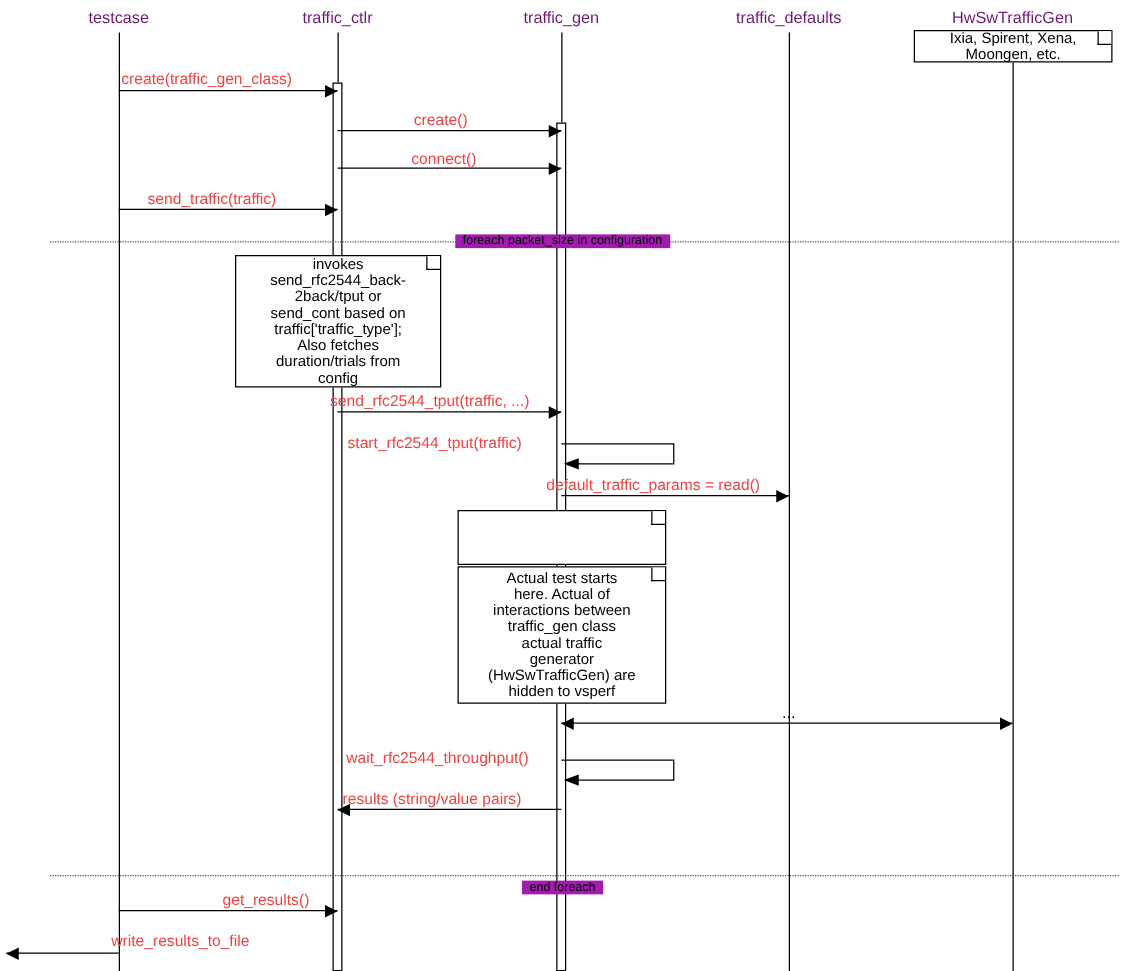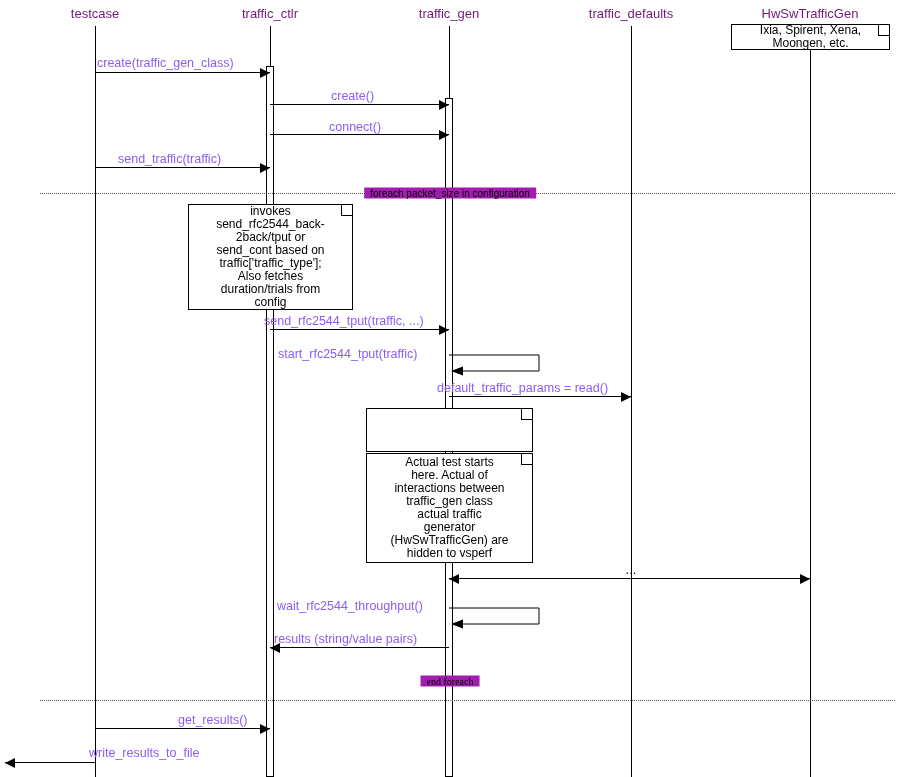--- a/index.html
+++ b/index.html
@@ -54,21 +54,21 @@
   .activation {
     position: absolute;
     width: 8px;
     background: #fff;
     border: 1px solid #000;
     box-sizing: border-box;
   }
   .msg-label {
     position: absolute;
     font-size: 12.5px;
-    color: #8b5cf6;
+    color: #ef4444;
     white-space: nowrap;
   }
   .arrow-line {
     position: absolute;
     height: 1px;
     background: #000;
   }
   .arrow-head {
     position: absolute;
     width: 0;
@@ -124,21 +124,21 @@
     <div class="lifeline-line" style="left: 810px;"></div>
     <div class="note" style="left: 731px; top: 24px; width: 159px; height: 26px; display: flex; align-items: center; justify-content: center;">
       <div>Ixia, Spirent, Xena, Moongen, etc.</div>
       <div class="fold"></div>
     </div>
     <div class="activation" style="left: 266px; top: 66px; height: 711px;"></div>
     <div class="activation" style="left: 445px; top: 98px; height: 679px;"></div>
     <div class="frag-line" style="top: 193px;"></div>
     <div class="frag-label" style="left: 450px; top: 193px;">foreach packet_size in configuration</div>
     <div class="frag-line" style="top: 700px;"></div>
-    <div class="frag-label" style="left: 450px; top: 681px; font-family: Liberation Serif, serif;">end foreach</div>
+    <div class="frag-label" style="left: 450px; top: 710px;">end foreach</div>
     <div class="arrow-line" style="left: 95px; top: 72px; width: 175px;"></div>
     <div class="arrow-head right" style="left: 260px; top: 67.5px;"></div>
     <div class="msg-label" style="left: 97px; top: 56px;">create(traffic_gen_class)</div>
     <div class="arrow-line" style="left: 270px; top: 104px; width: 179px;"></div>
     <div class="arrow-head right" style="left: 439px; top: 99.5px;"></div>
     <div class="msg-label" style="left: 331px; top: 89px;">create()</div>
     <div class="arrow-line" style="left: 270px; top: 134px; width: 179px;"></div>
     <div class="arrow-head right" style="left: 439px; top: 129.5px;"></div>
     <div class="msg-label" style="left: 329px; top: 120px;">connect()</div>
     <div class="arrow-line" style="left: 95px; top: 167px; width: 175px;"></div>

